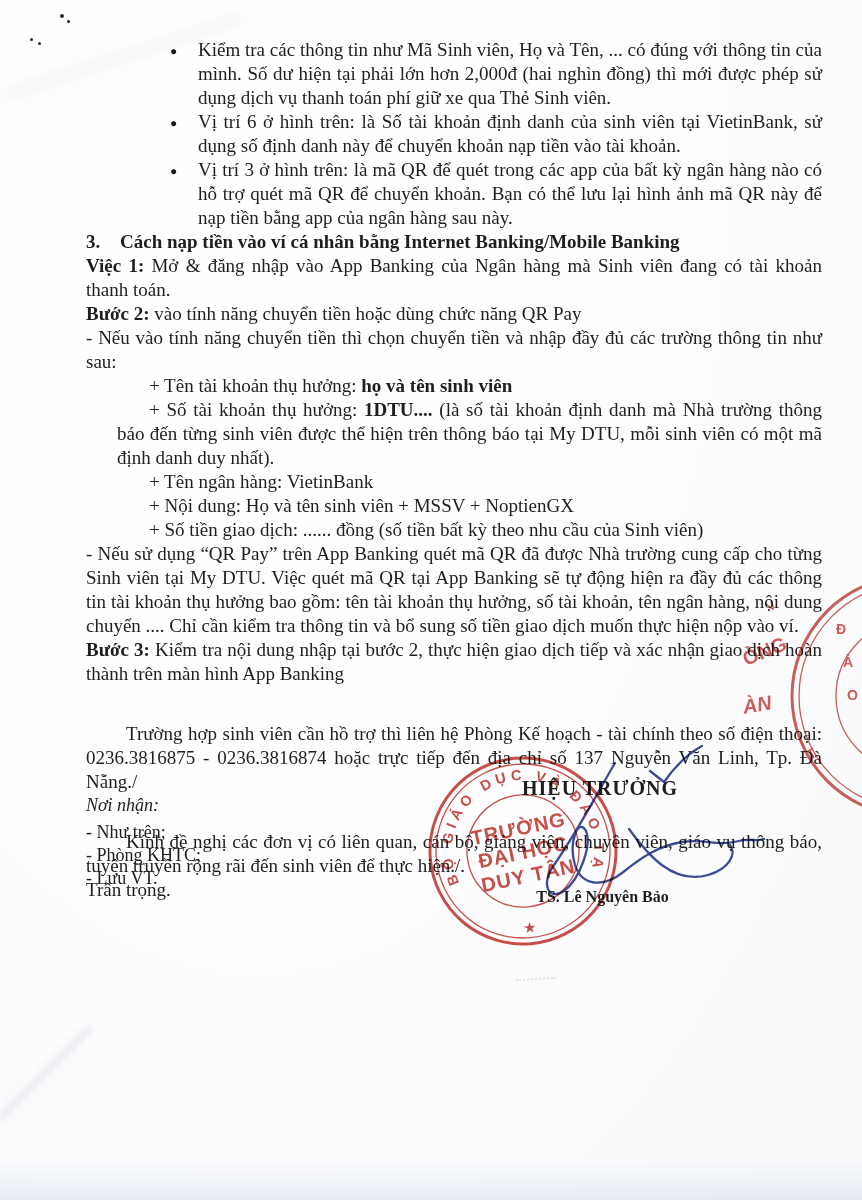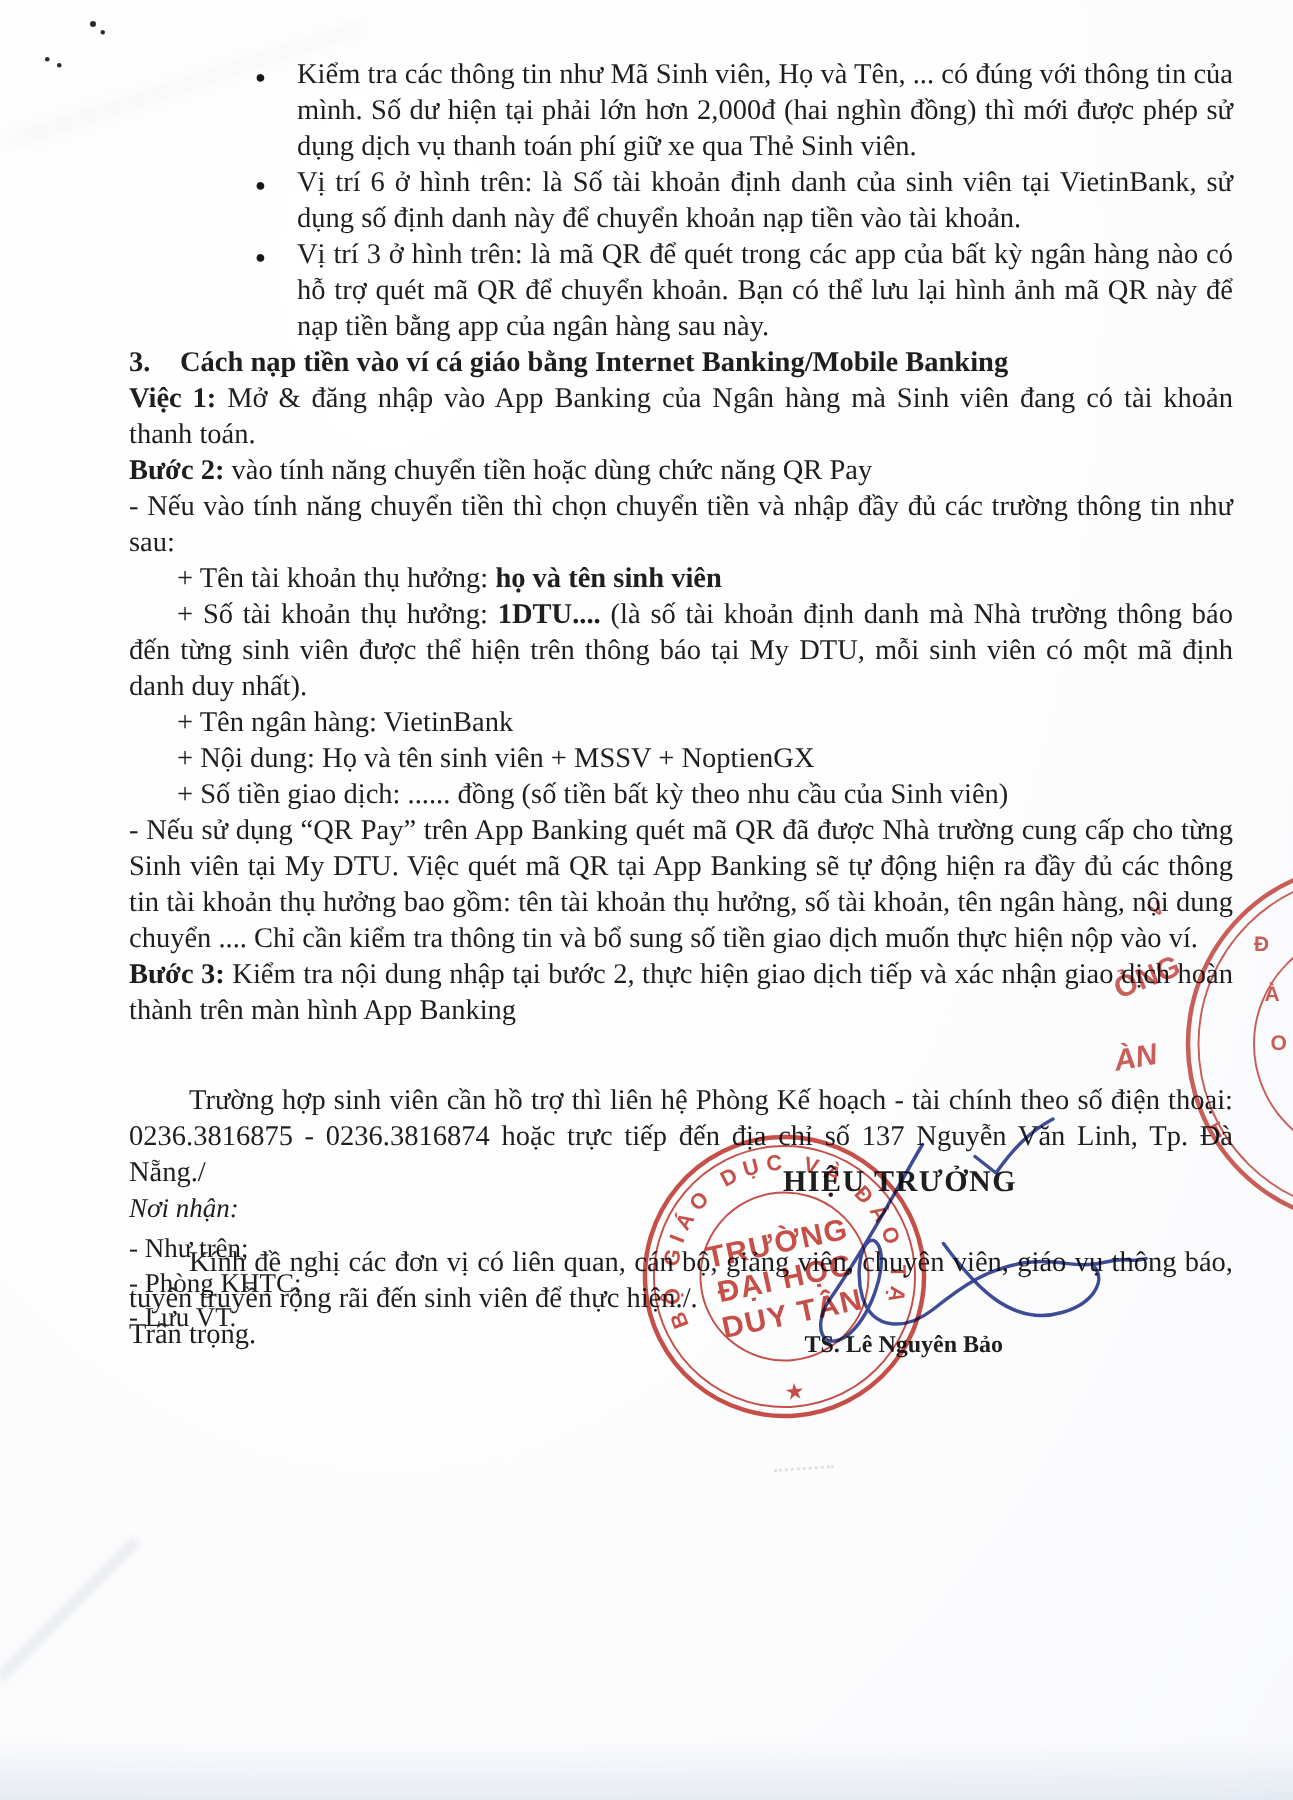--- a/index.html
+++ b/index.html
@@ -23,21 +23,21 @@
     position:absolute;left:86px;top:38px;width:736px;
     font-size:19px;line-height:24px;z-index:1;
   }
   p{margin:0;}
   .bullets{margin:0;padding:0 0 0 112px;list-style:none;}
   .bullets li{position:relative;text-align:justify;}
   .bullets .marker{position:absolute;left:-28px;top:1px;font-size:12px;color:#161616;}
   .heading{font-weight:700;margin:0;}
   .heading-num{display:inline-block;width:34px;}
   .para{text-align:justify;}
-  .plus-line{text-indent:32px;text-align:justify;}
+  .plus-line{text-indent:32px;text-align:justify;margin-left:31px;}
   .first-indent{text-indent:40px;margin-top:36px;}
   .b{font-weight:700;}
   .regards{}
   
   .recipients{position:absolute;left:86px;top:794px;font-size:18px;line-height:23px;z-index:1;}
   .recipients .label{font-weight:400;font-style:italic;margin-bottom:4px;}
   
   .sig-title{position:absolute;left:505px;top:777px;width:190px;text-align:center;
     font-weight:700;font-size:20px;letter-spacing:1px;z-index:1;}
   .sig-name{position:absolute;left:490px;top:888px;width:225px;text-align:center;
@@ -99,21 +99,21 @@
       <li>
         <span class="marker">●</span>
         <span>Vị trí 6 ở hình trên: là Số tài khoản định danh của sinh viên tại VietinBank, sử dụng số định danh này để chuyển khoản nạp tiền vào tài khoản.</span>
       </li>
       <li>
         <span class="marker">●</span>
         <span>Vị trí 3 ở hình trên: là mã QR để quét trong các app của bất kỳ ngân hàng nào có hỗ trợ quét mã QR để chuyển khoản. Bạn có thể lưu lại hình ảnh mã QR này để nạp tiền bằng app của ngân hàng sau này.</span>
       </li>
     </ul>
 
-    <p class="heading"><span class="heading-num">3.</span><span>Cách nạp tiền vào ví cá giáo bằng Internet Banking/Mobile Banking</span></p>
+    <p class="heading"><span class="heading-num">3.</span><span>Cách nạp tiền vào ví cá nhân bằng Internet Banking/Mobile Banking</span></p>
 
     <p class="para"><span class="b">Việc 1:</span><span> Mở &amp; đăng nhập vào App Banking của Ngân hàng mà Sinh viên đang có tài khoản thanh toán.</span></p>
 
     <p class="para"><span class="b">Bước 2:</span><span> vào tính năng chuyển tiền hoặc dùng chức năng QR Pay</span></p>
 
     <p class="para">- Nếu vào tính năng chuyển tiền thì chọn chuyển tiền và nhập đầy đủ các trường thông tin như sau:</p>
 
     <p class="plus-line"><span>+ Tên tài khoản thụ hưởng: </span><span class="b">họ và tên sinh viên</span><span></span></p>
 
     <p class="plus-line"><span>+ Số tài khoản thụ hưởng: </span><span class="b">1DTU....</span><span> (là số tài khoản định danh mà Nhà trường thông báo đến từng sinh viên được thể hiện trên thông báo tại My DTU, mỗi sinh viên có một mã định danh duy nhất).</span></p>

